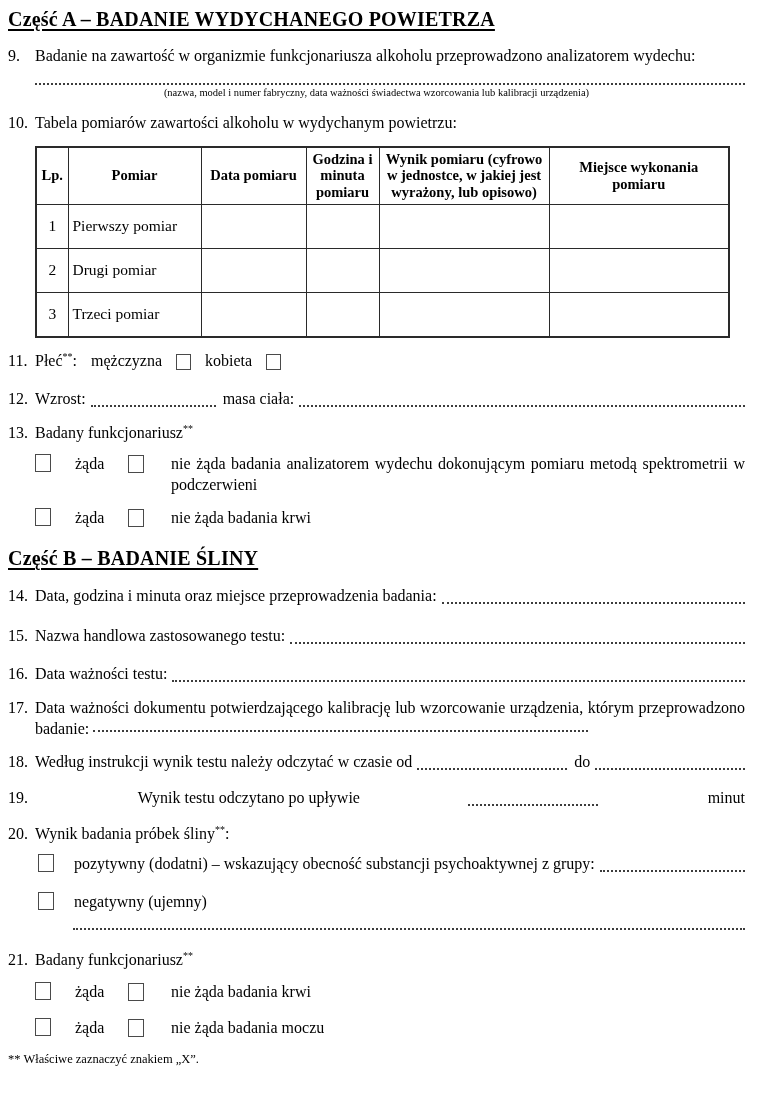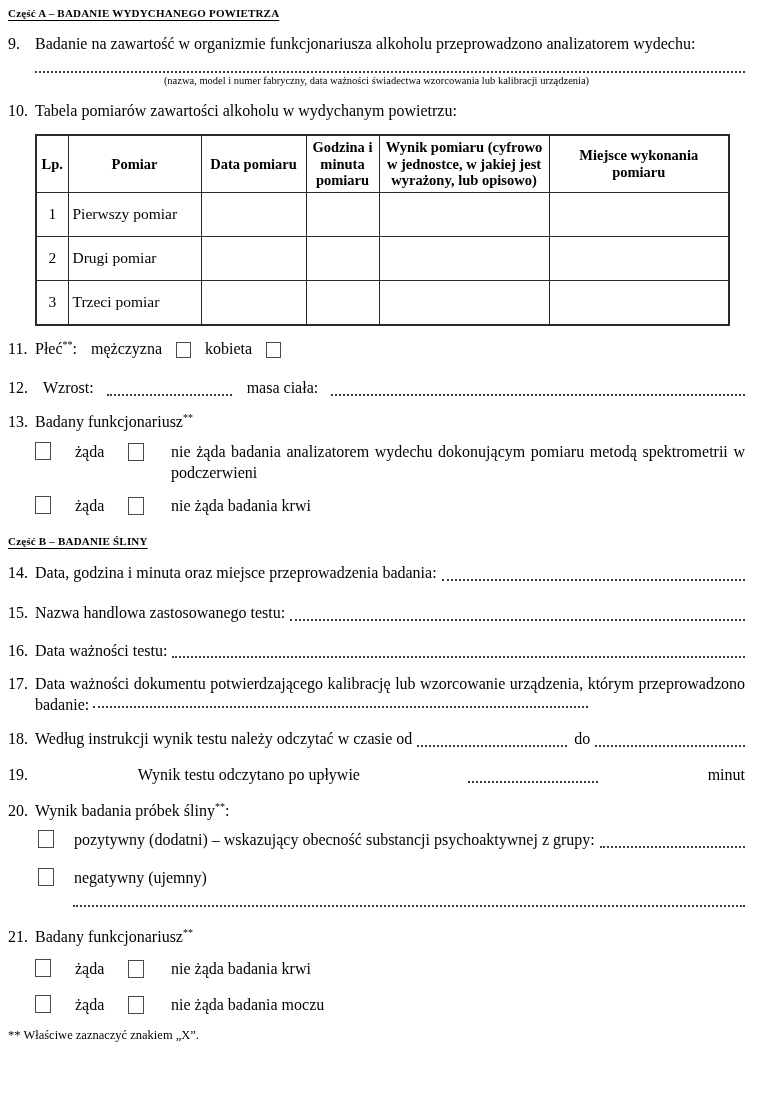--- a/index.html
+++ b/index.html
@@ -2,21 +2,21 @@
 <html><head>
 <meta charset="utf-8">
 <style>
   html,body { margin:0; padding:0; background:#ffffff; }
   .page {
     position:relative; width:760px; height:1101px; box-sizing:border-box;
     padding:6px 15px 0 8px; background:#fff; color:#000;
     font-family:"Liberation Serif","DejaVu Serif",serif; font-size:16px; line-height:1.3;
     overflow:hidden;
   }
-  .heading { font-weight:bold; font-size:11px; text-decoration:underline; text-underline-offset:3px; letter-spacing:.2px; }
+  .heading { font-weight:bold; font-size:20px; text-decoration:underline; text-underline-offset:3px; letter-spacing:.2px; }
   .item { display:flex; margin-top:14px; }
   .num { flex:0 0 27px; }
   .txt { flex:1; }
   .nowrap { white-space:nowrap; flex:0 0 auto; }
   sup { font-size:10px; line-height:0; }
   
   .leader { flex:1; height:0; border-bottom:2px dotted #3c3c3c; align-self:flex-end; margin:0 0 3px 5px; }
   .leader.fixed125 { flex:0 0 125px; }
   .leader.fixed150 { flex:0 0 150px; }
   .leader.fixed130 { flex:0 0 130px; }
@@ -117,21 +117,21 @@
 
   <div class="item row11" style="margin-top:13px;">
     <span class="num">11.</span>
     <span class="nowrap"><span>Płeć</span><sup>**</sup><span>:</span></span>
     <span class="lbl nowrap">mężczyzna</span>
     <span class="cb small"></span>
     <span class="lbl nowrap">kobieta</span>
     <span class="cb small"></span>
   </div>
 
-  <div class="item" style="margin-top:18px;gap:8px;">
+  <div class="item" style="margin-top:18px;">
     <span class="num">12.</span>
     <span class="nowrap">Wzrost:</span>
     <span class="leader fixed125"></span>
     <span class="nowrap gap6">masa ciała:</span>
     <span class="leader"></span>
   </div>
 
   <div class="item" style="margin-top:13px;">
     <span class="num">13.</span>
     <span class="txt"><span>Badany funkcjonariusz</span><sup>**</sup></span>

